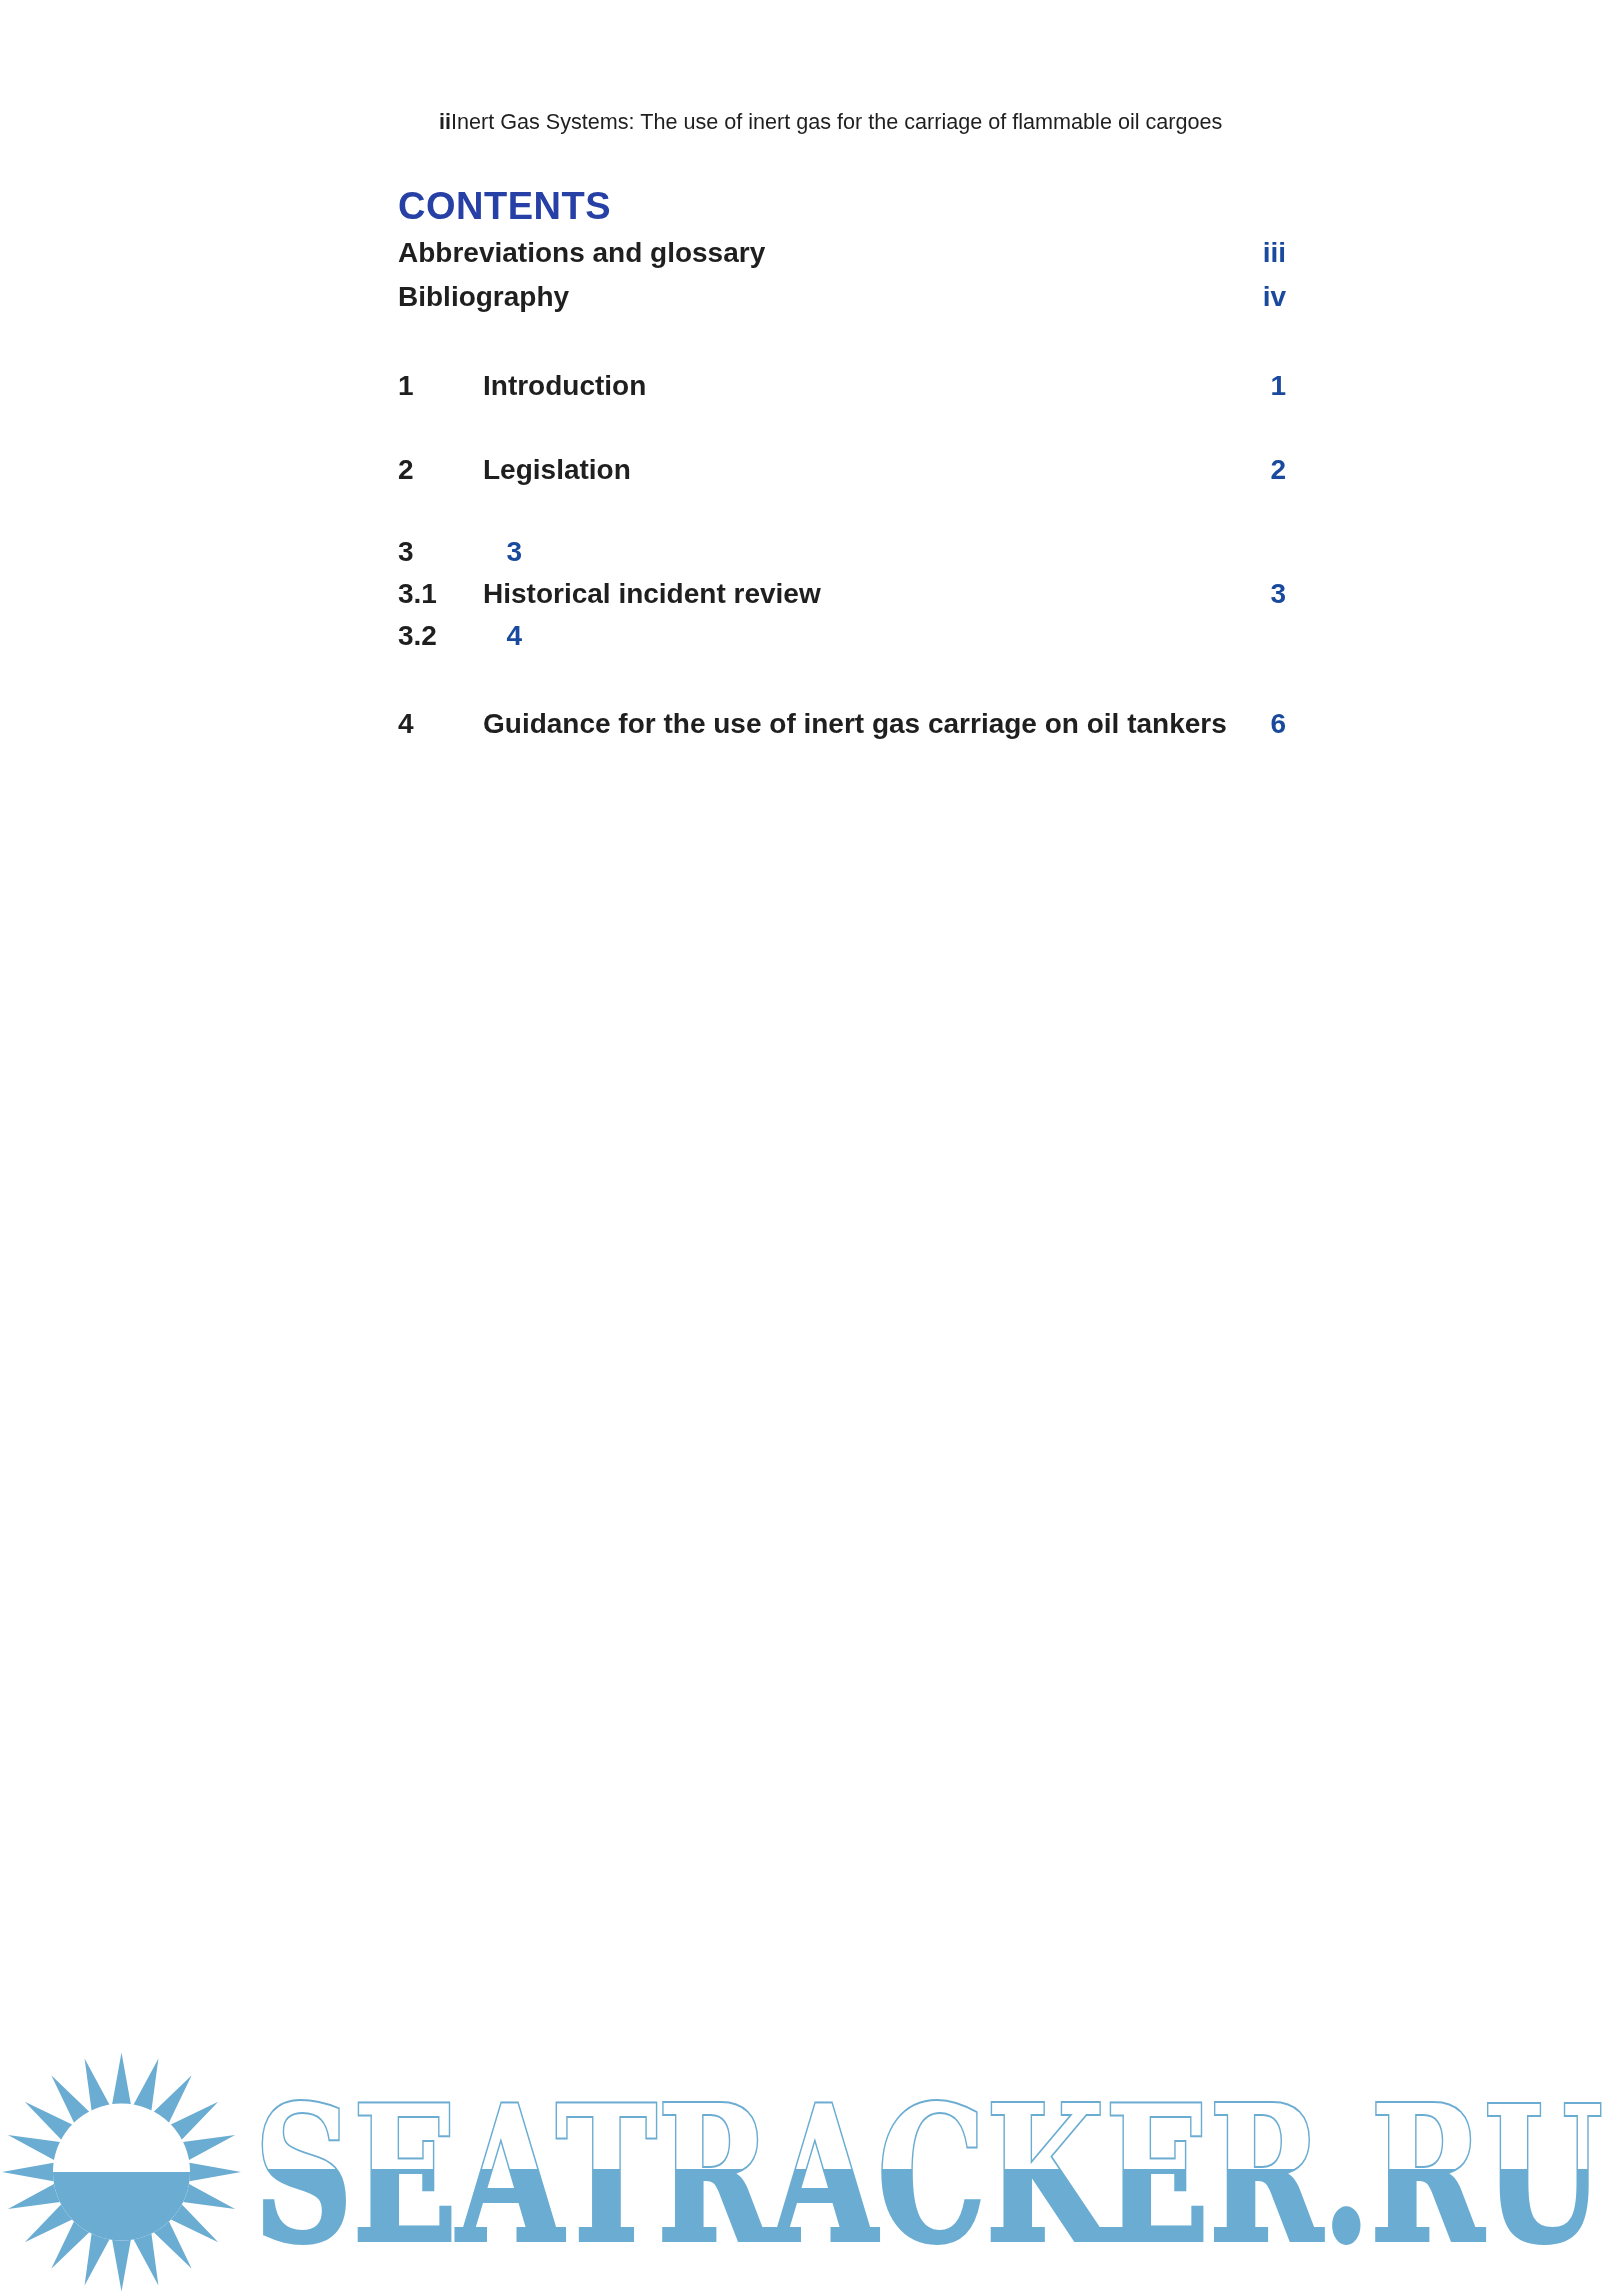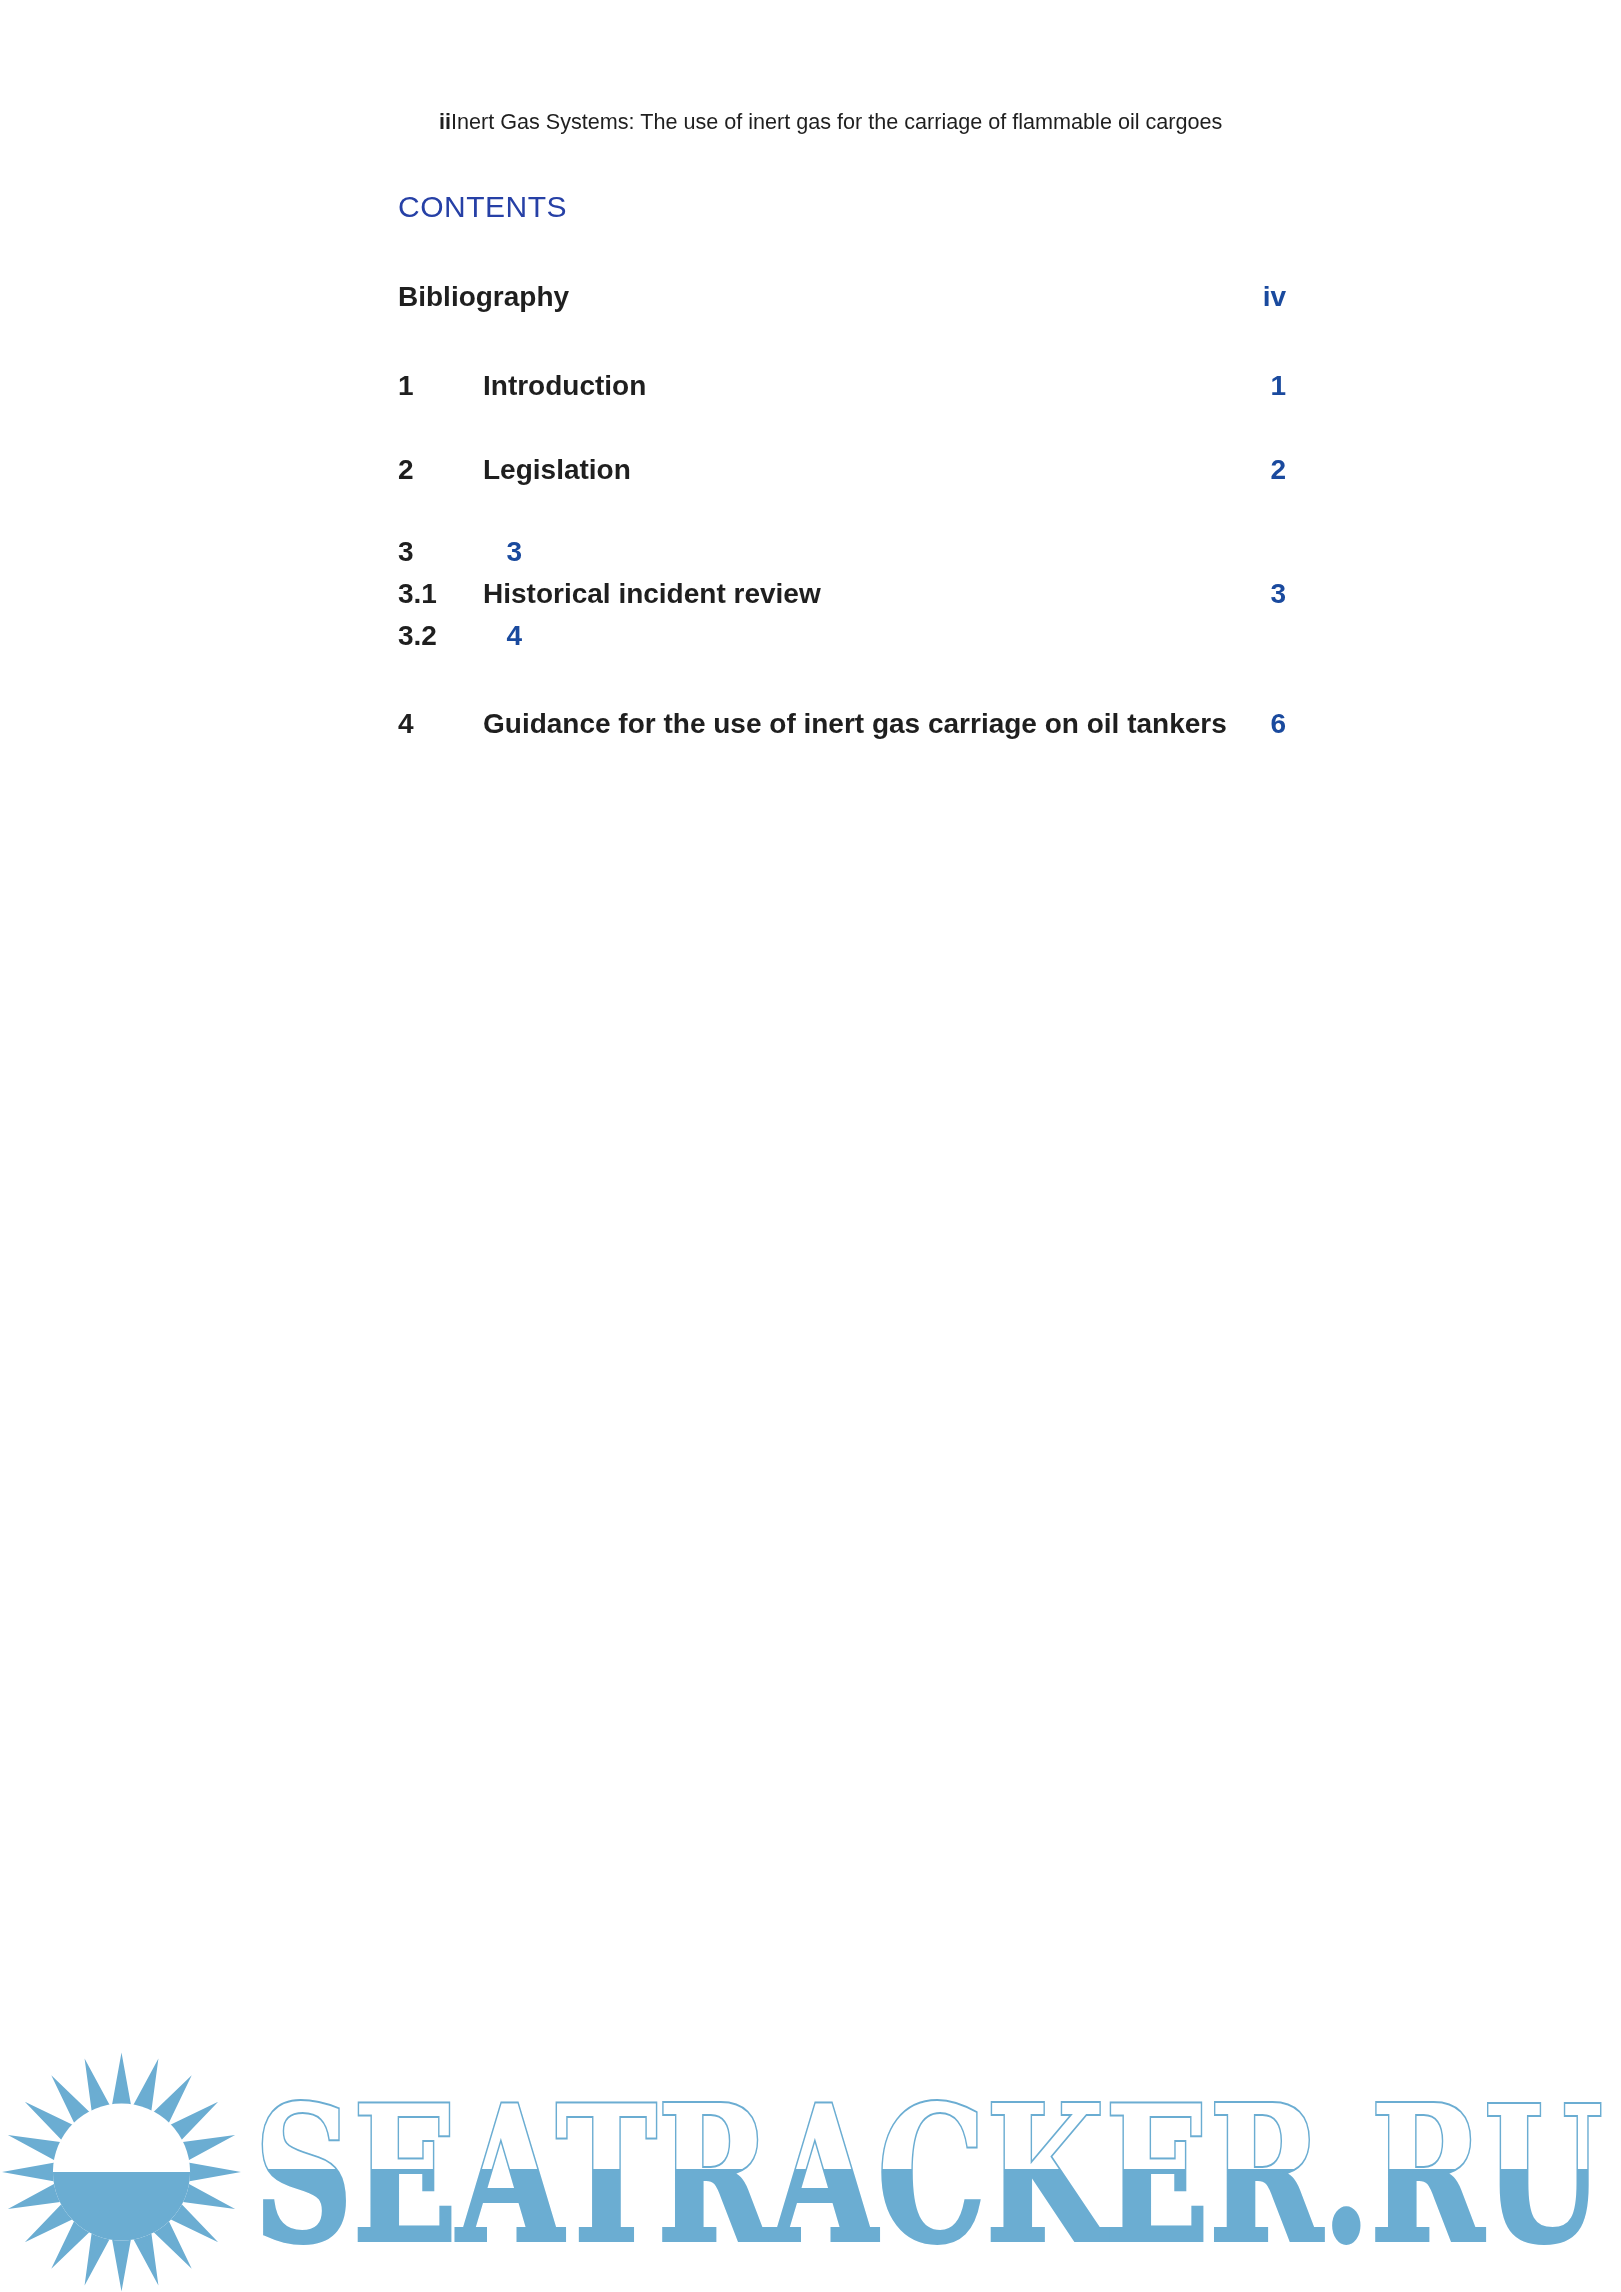--- a/index.html
+++ b/index.html
@@ -16,21 +16,21 @@
     position:absolute;top:108px;left:400px;right:335px;
     display:flex;align-items:baseline;
     font-size:21.6px;line-height:27.4px;
   }
   .running-header .plabel{font-weight:700;width:51px;flex:none;text-align:right;}
   .running-header .dtitle{font-weight:400;}
 
   
   .contents-heading{
     position:absolute;top:190px;left:398px;margin:0;
-    font-size:30px;line-height:33px;font-weight:400;
+    font-size:38px;line-height:33px;font-weight:700;
     letter-spacing:0.5px;color:#2640a6;
   }
 
   
   .toc-row{
     position:absolute;left:398px;right:335px;
     display:flex;align-items:baseline;
     font-size:28px;line-height:33px;
   }
   .toc-row .num{width:85px;flex:none;font-weight:700;}
@@ -51,20 +51,24 @@
 
 <div class="page">
 
   <div class="running-header">
     <span class="plabel">ii</span>
     <span class="dtitle">Inert Gas Systems: The use of inert gas for the carriage of flammable oil cargoes</span>
   </div>
 
   <h1 class="contents-heading">CONTENTS</h1>
 
+  <div class="toc-row bold" style="top:236px">
+    <span class="title">Abbreviations and glossary</span>
+    <span class="pnum">iii</span>
+  </div>
   <div class="toc-row bold" style="top:280px">
     <span class="title">Bibliography</span>
     <span class="pnum">iv</span>
   </div>
 
   <div class="toc-row bold" style="top:369px">
     <span class="num">1</span>
     <span class="title">Introduction</span>
     <span class="pnum">1</span>
   </div>

